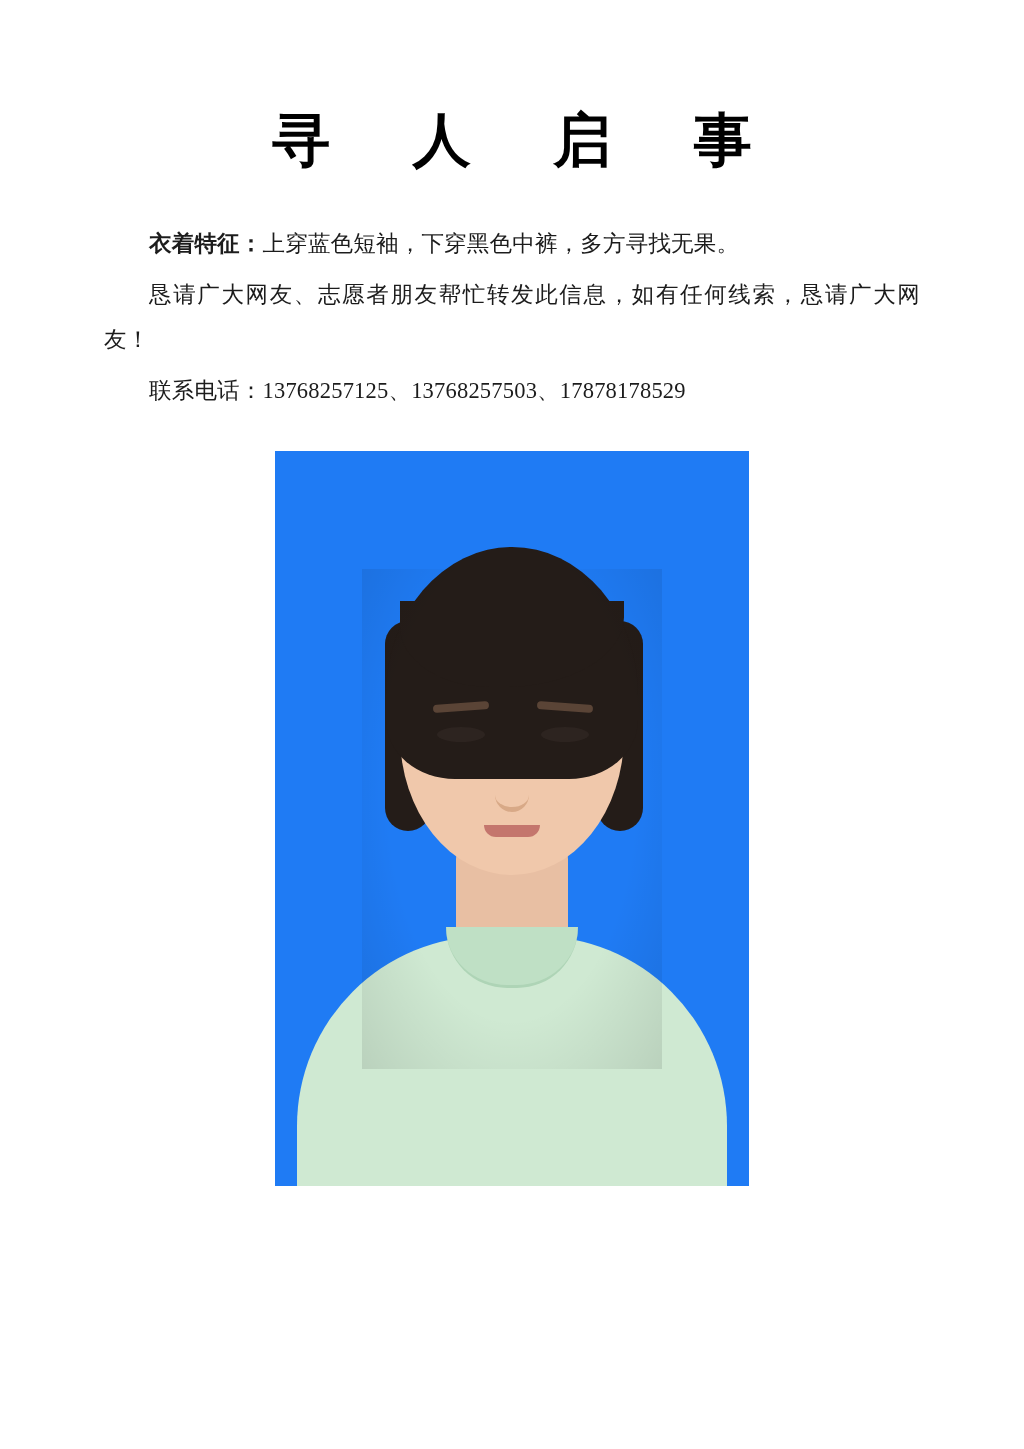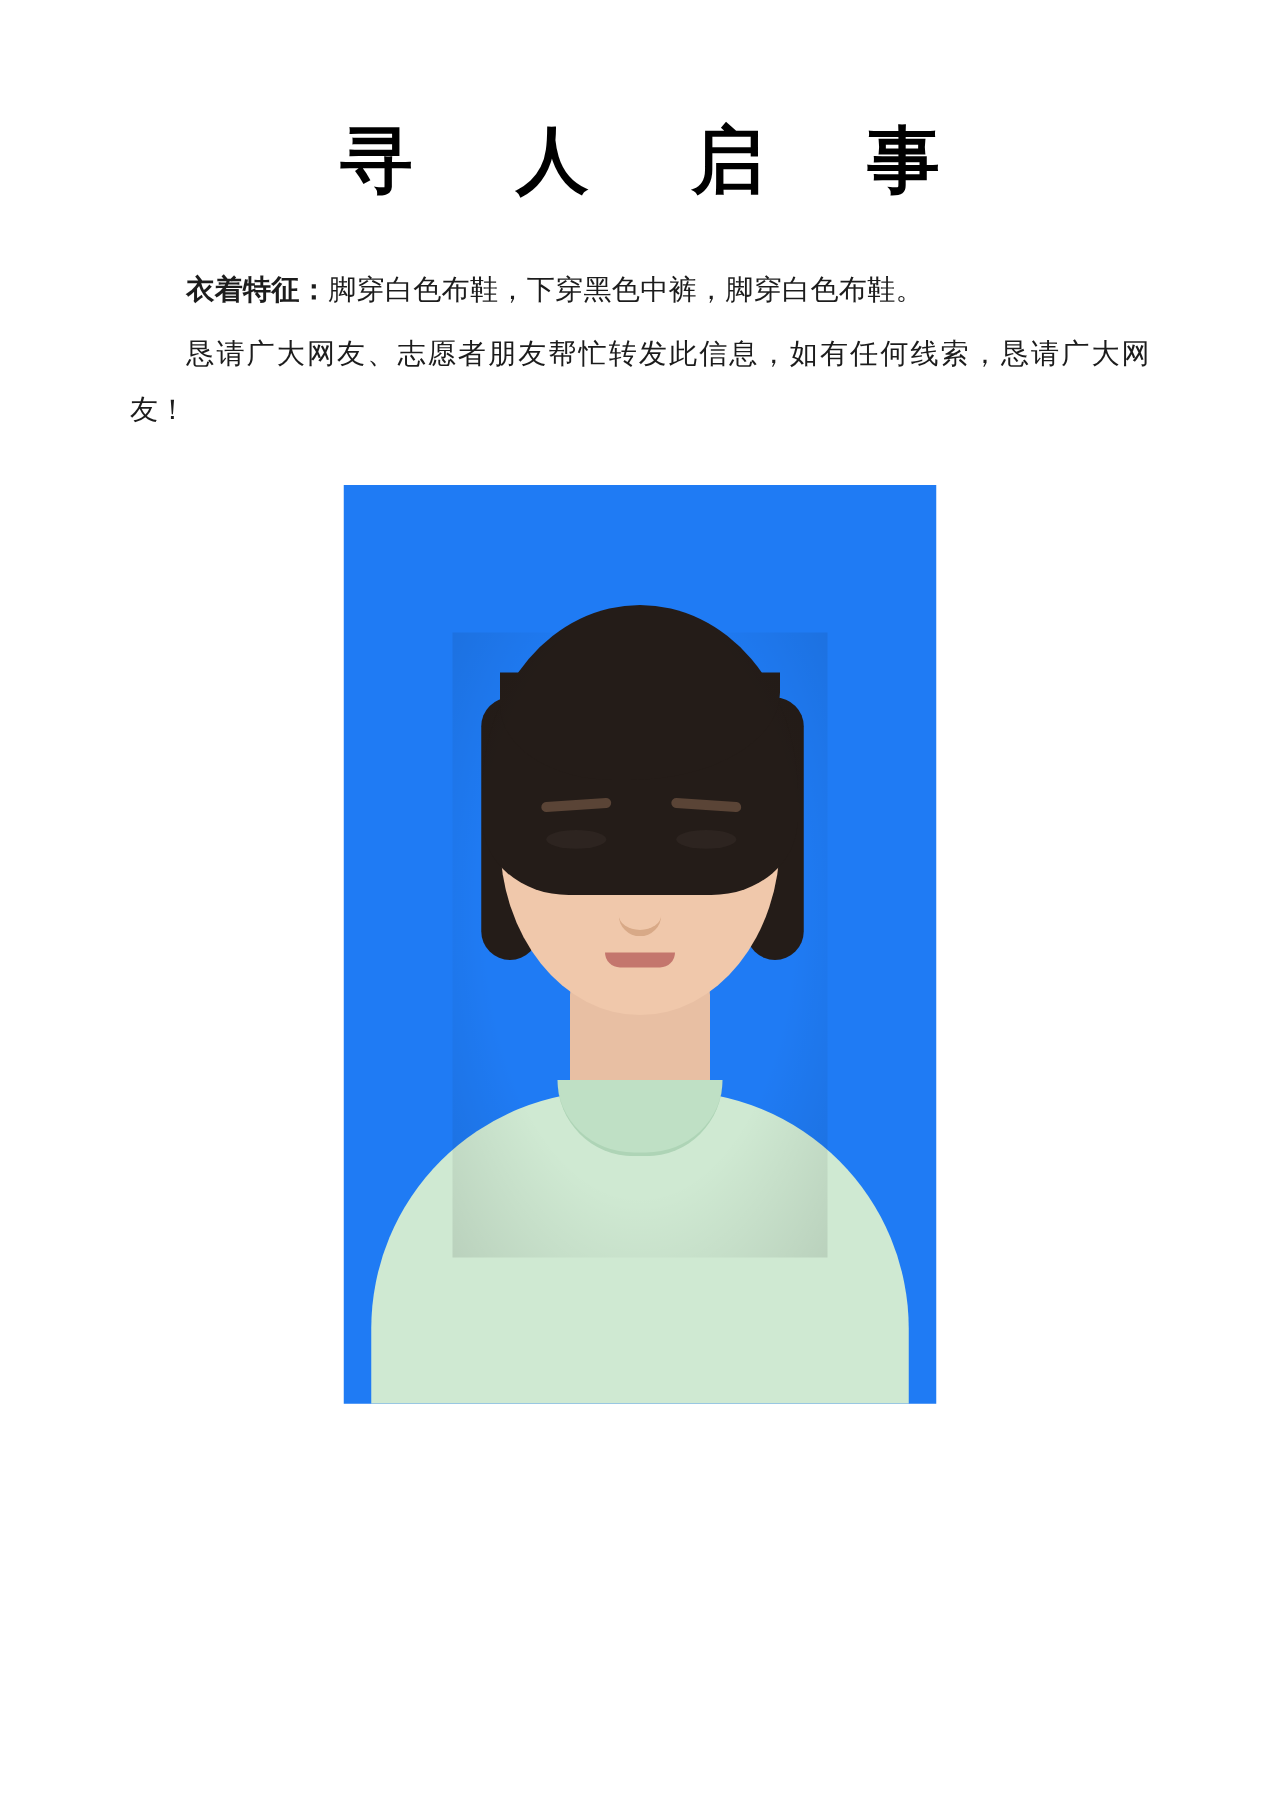--- a/index.html
+++ b/index.html
@@ -16,21 +16,21 @@
   }
   .page {
     position: relative;
     width: 1024px;
     height: 1449px;
     background: #ffffff;
     box-sizing: border-box;
     padding: 0 104px;
   }
   .doc-title {
-    margin: 0;
+    margin: 12px;
     padding-top: 96px;
     text-align: center;
     font-size: 58px;
     font-weight: bold;
     letter-spacing: 34px;
     text-indent: 34px;
     line-height: 1.15;
     color: #000000;
     font-family: "Liberation Serif", "DejaVu Serif", serif;
   }
@@ -200,24 +200,25 @@
 </head>
 <body>
 
 <div class="page">
 
   <h1 class="doc-title">寻 人 启 事</h1>
 
   <div class="body-text">
 
 
-    <p class="para"><span class="label">衣着特征：</span><span>脚穿白色布鞋，下穿黑色中裤，脚穿白色布鞋。</span></p>
+    <p class="para"><span class="label">衣着特征：</span><span>上穿蓝色短袖，下穿黑色中裤，多方寻找无果。</span></p>
 
     <p class="para">恳请广大网友、志愿者朋友帮忙转发此信息，如有任何线索，恳请广大网友！</p>
 
+    <p class="para contact">联系电话：13768257125、13768257503、17878178529</p>
 
   </div>
 
   <div class="photo-wrap">
     <div class="photo">
       <div class="shoulders"></div>
       <div class="neck"></div>
       <div class="collar"></div>
       <div class="ear left"></div>
       <div class="ear right"></div>

